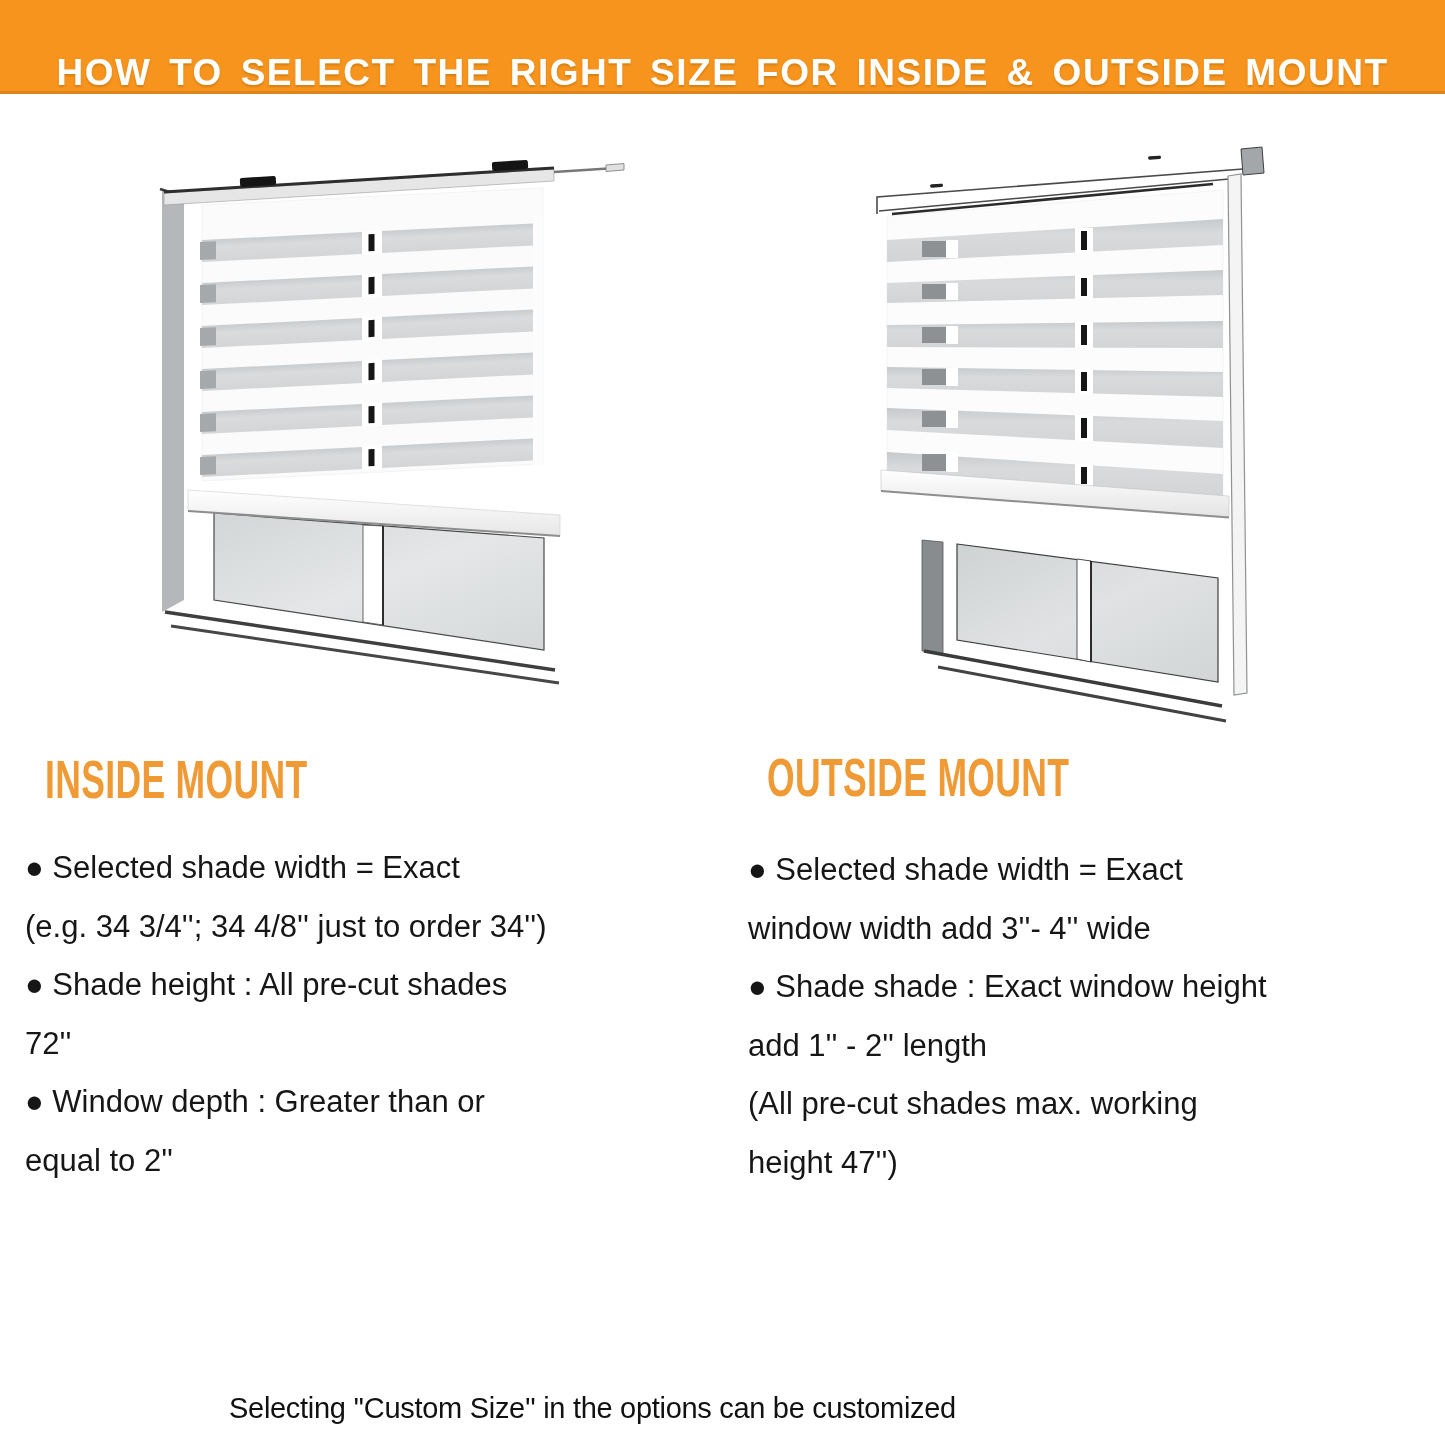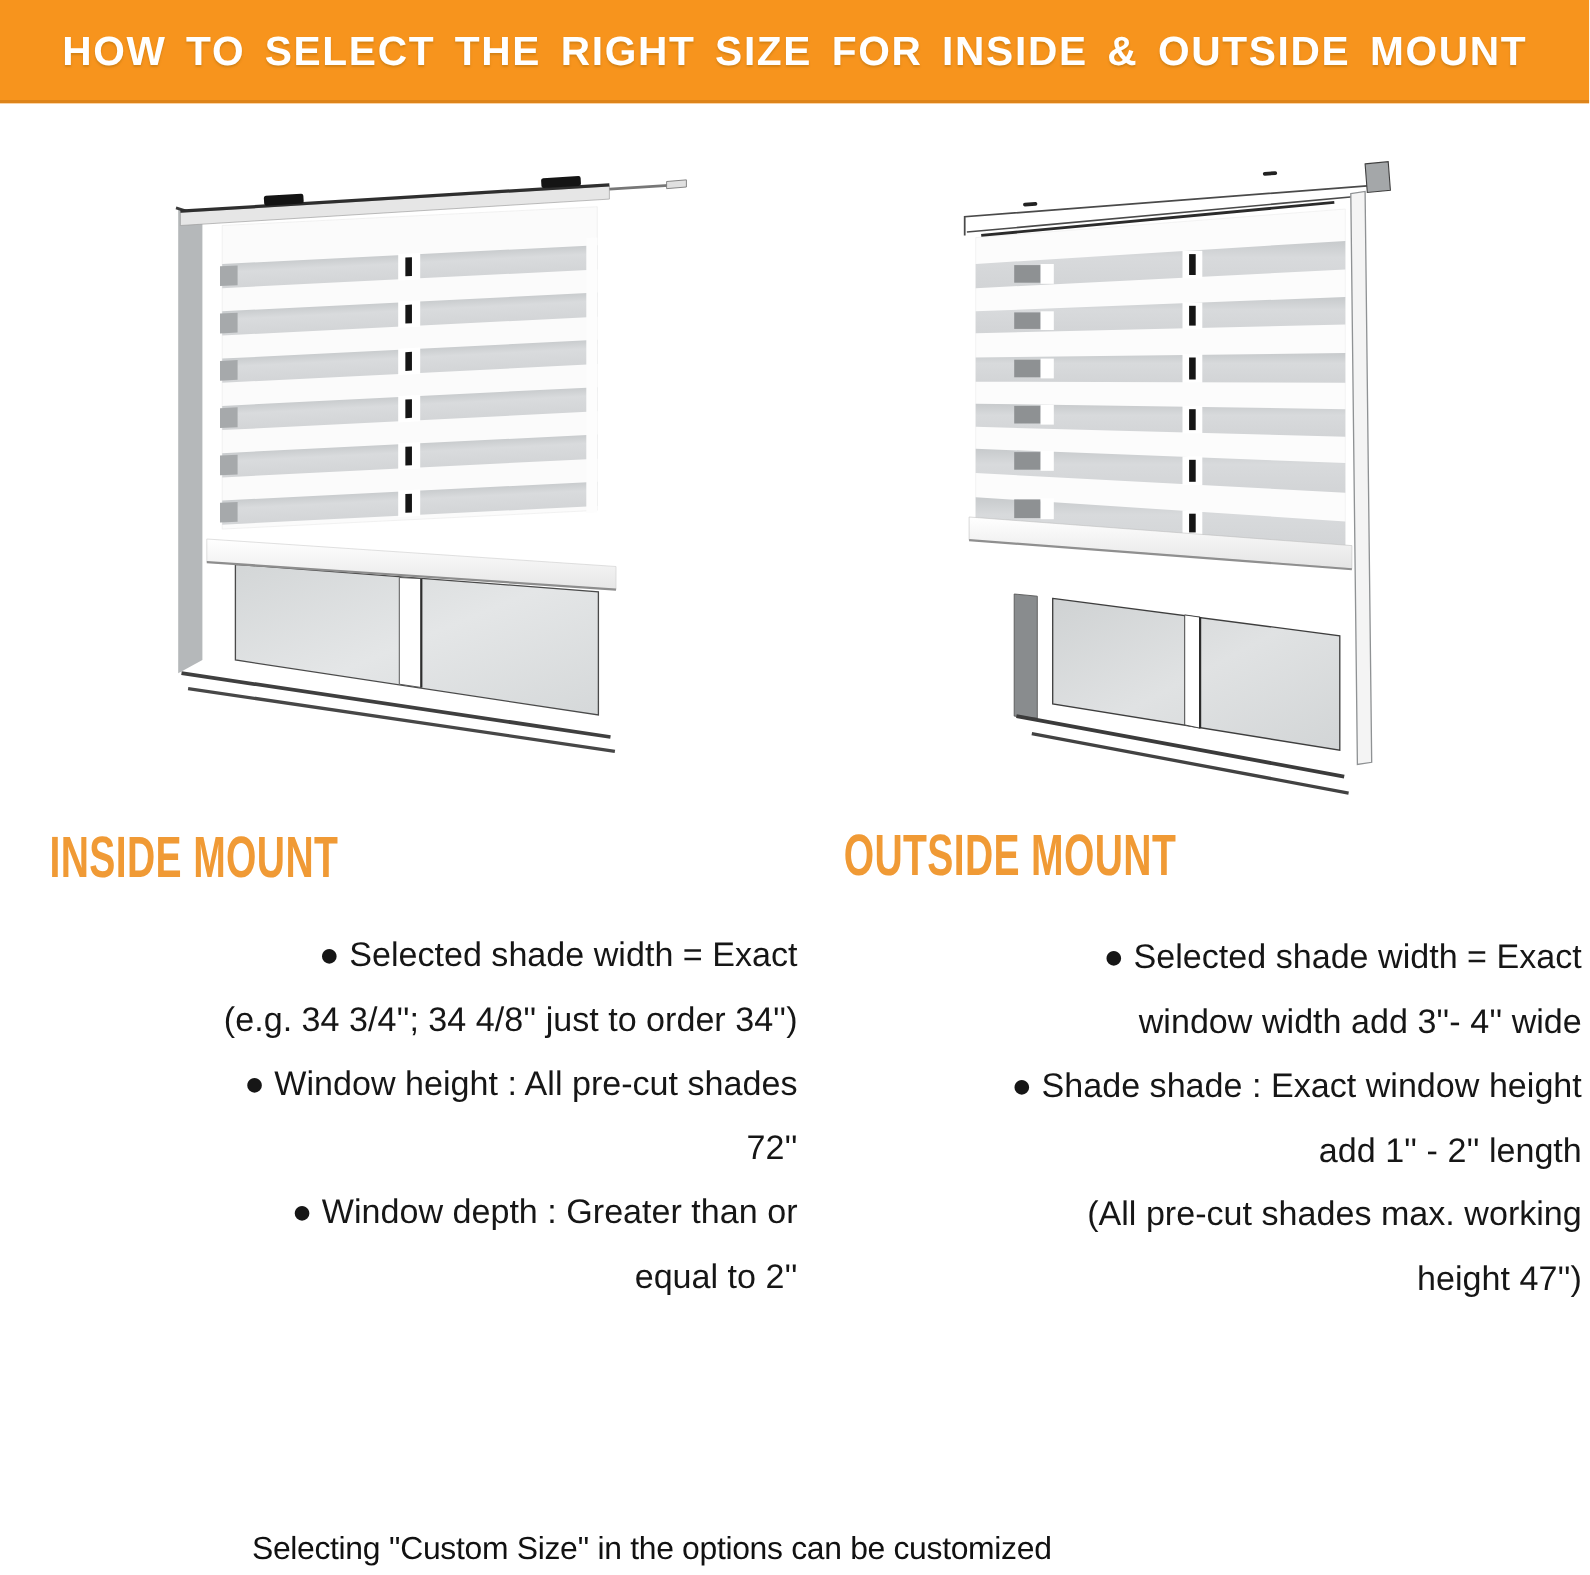--- a/index.html
+++ b/index.html
@@ -2,38 +2,38 @@
 <html><head>
 <meta charset="utf-8">
 <style>
   html,body{margin:0;padding:0;background:#ffffff;}
   .canvas{
     position:relative;width:1445px;height:1432px;background:#ffffff;overflow:hidden;
     font-family:"Liberation Sans", sans-serif;color:#1b1b1b;
   }
   .banner{
     position:absolute;left:0;top:0;width:1445px;height:94px;background:#F7941D;
-    display:flex;align-items:center;justify-content:center;
+    display:flex;align-items:flex-end;justify-content:center;
     box-shadow:inset 0 -3px 0 rgba(0,0,0,0.10);
   }
   .banner-text{
     color:#ffffff;font-weight:bold;font-size:37px;letter-spacing:1.5px;word-spacing:6px;
     white-space:nowrap;text-shadow:0 2px 2px rgba(130,85,0,0.30);
   }
   .illus{position:absolute;}
   .illus.left{left:150px;top:145px;width:500px;height:575px;}
   .illus.right{left:860px;top:140px;width:420px;height:625px;}
   .mount-heading{
     position:absolute;margin:0;color:#F09A35;font-weight:bold;font-size:53px;line-height:48px;
     transform:scaleX(0.67);transform-origin:left center;white-space:nowrap;letter-spacing:0.5px;
   }
   .mount-heading.inside{left:45px;top:756px;}
   .mount-heading.outside{left:767px;top:754px;}
   .col{
-    position:absolute;font-size:31px;line-height:58.5px;color:#161616;text-align:right;
+    position:absolute;font-size:31px;line-height:58.5px;color:#161616;
   }
   .col.inside-col{left:25px;top:839px;width:700px;}
   .col.outside-col{left:748px;top:841px;width:690px;}
   .line{white-space:nowrap;}
   .footer-note{
     position:absolute;left:0;top:1390px;width:1185px;text-align:center;
     font-size:29px;line-height:36px;color:#111;letter-spacing:-0.3px;
   }
 </style>
 </head>
@@ -217,21 +217,21 @@
       </g>
     </g>
   </svg>
 
   <h2 class="mount-heading inside">INSIDE MOUNT</h2>
   <h2 class="mount-heading outside">OUTSIDE MOUNT</h2>
 
   <div class="col inside-col">
     <div class="line">●  Selected shade width = Exact</div>
     <div class="line">(e.g. 34 3/4''; 34 4/8'' just to order 34'')</div>
-    <div class="line">●  Window height : All pre-cut shades</div>
+    <div class="line">●  Shade height : All pre-cut shades</div>
     <div class="line">72''</div>
     <div class="line">●  Window depth : Greater than or</div>
     <div class="line">equal to 2''</div>
   </div>
 
   <div class="col outside-col">
     <div class="line">●  Selected shade width = Exact</div>
     <div class="line">window width add 3''- 4'' wide</div>
     <div class="line">●  Shade shade : Exact window height</div>
     <div class="line">add 1'' - 2'' length</div>

